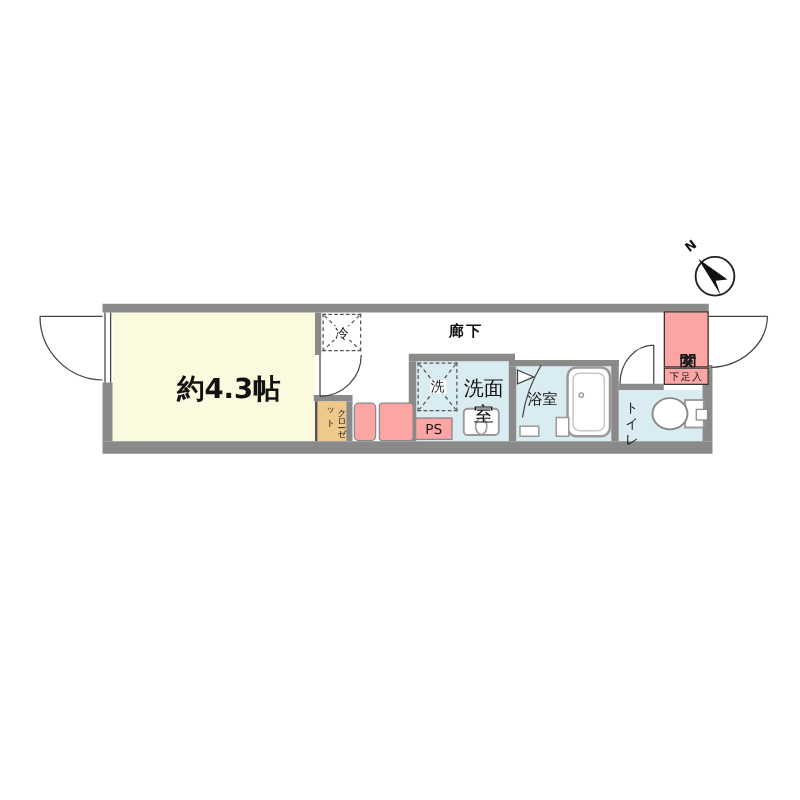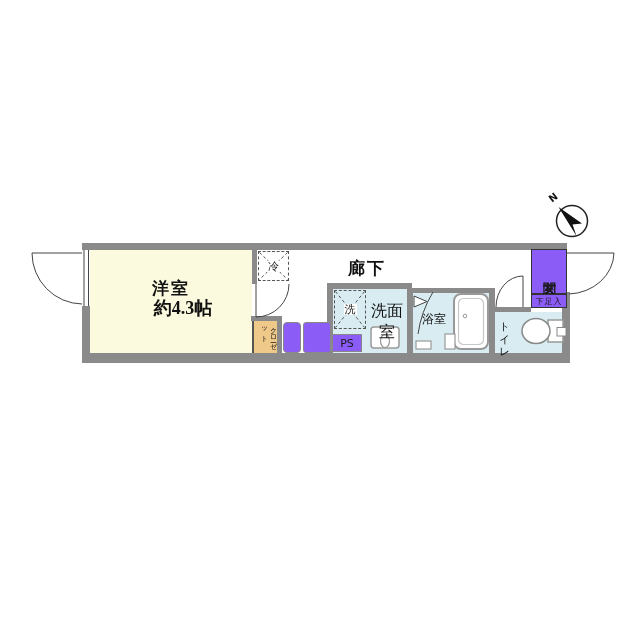--- a/index.html
+++ b/index.html
@@ -4,21 +4,21 @@
 <style>
   html,body{margin:0;padding:0;background:#fff;}
   .page{position:relative;width:640px;height:640px;background:#fff;overflow:hidden;
         font-family:"DejaVu Sans","Liberation Sans",sans-serif;color:#1a1a1a;}
   .abs{position:absolute;}
   .wall{position:absolute;background:var(--wall,#8a8a8a);}
   .fill{position:absolute;}
   .fill-main{background:var(--main-room-fill,#fcfade);}
   .fill-wet{background:var(--wet-area-fill,#d9ecf2);}
   .fill-closet{background:var(--closet-fill,#efc98a);}
-  .box{position:absolute;background:#8b5cf6;box-sizing:border-box;}
+  .box{position:absolute;background:#fca5a5;box-sizing:border-box;}
   .thinbox{border:1px solid #333;}
   .graybox{border:1.5px solid #888;}
   .dashedbox{border:1.5px dashed #555;display:flex;align-items:center;justify-content:center;}
   .lbl{position:absolute;color:#111;}
   .center{display:flex;align-items:center;justify-content:center;text-align:center;}
   .vtext{writing-mode:vertical-rl;text-orientation:mixed;letter-spacing:1px;}
   .tag{background:#fff;padding:0 1px;line-height:1;}
   svg{position:absolute;left:0;top:0;pointer-events:none;}
   .ln{stroke:#444;stroke-width:1;fill:none;}
   .lndash{stroke:#555;stroke-width:1;fill:none;stroke-dasharray:3,2.5;}
@@ -102,22 +102,21 @@
   <div class="box graybox center" style="left:332px;top:334px;width:30px;height:18px;justify-content:center;">
     <span style="font-size:11px;">PS</span>
   </div>
   <div class="box thinbox center" style="left:531px;top:249px;width:36px;height:45px;">
     <span class="vtext" style="font-size:13px;font-weight:600;">玄関</span>
   </div>
   <div class="box thinbox center" style="left:531px;top:294px;width:36px;height:14px;">
     <span style="font-size:8px;letter-spacing:1px;">下足入</span>
   </div>
 
-  <div class="lbl center" style="left:90px;top:277px;width:162px;font-size:17px;font-weight:bold;letter-spacing:2px;">洋室</div>
-  <div class="lbl center" style="left:90px;top:296px;width:186px;font-size:18px;font-weight:bold;font-family:Liberation Serif, serif;">約4.3帖</div>
-  <div class="lbl" style="left:348px;top:257px;font-size:17px;font-weight:bold;letter-spacing:2px;">廊下</div>
+  <div class="lbl center" style="left:90px;top:296px;width:186px;font-size:22px;font-weight:bold;">約4.3帖</div>
+  <div class="lbl" style="left:359px;top:257px;font-size:12px;font-weight:bold;letter-spacing:2px;">廊下</div>
   <div class="lbl center" style="left:365px;top:301px;width:44px;font-size:16px;">洗面室</div>
   <div class="lbl center" style="left:416px;top:311px;width:36px;font-size:12px;">浴室</div>
   <div class="lbl vtext" style="left:498px;top:314px;height:42px;font-size:10.5px;">トイレ</div>
   <div class="lbl vtext" style="left:255px;top:322px;height:27px;width:22px;font-size:7px;line-height:9px;letter-spacing:0;">クローゼット</div>
   <div class="lbl" style="left:549px;top:192px;font-size:10px;font-weight:bold;transform:rotate(-38deg);">N</div>
 
 </div>
 
 </body></html>

